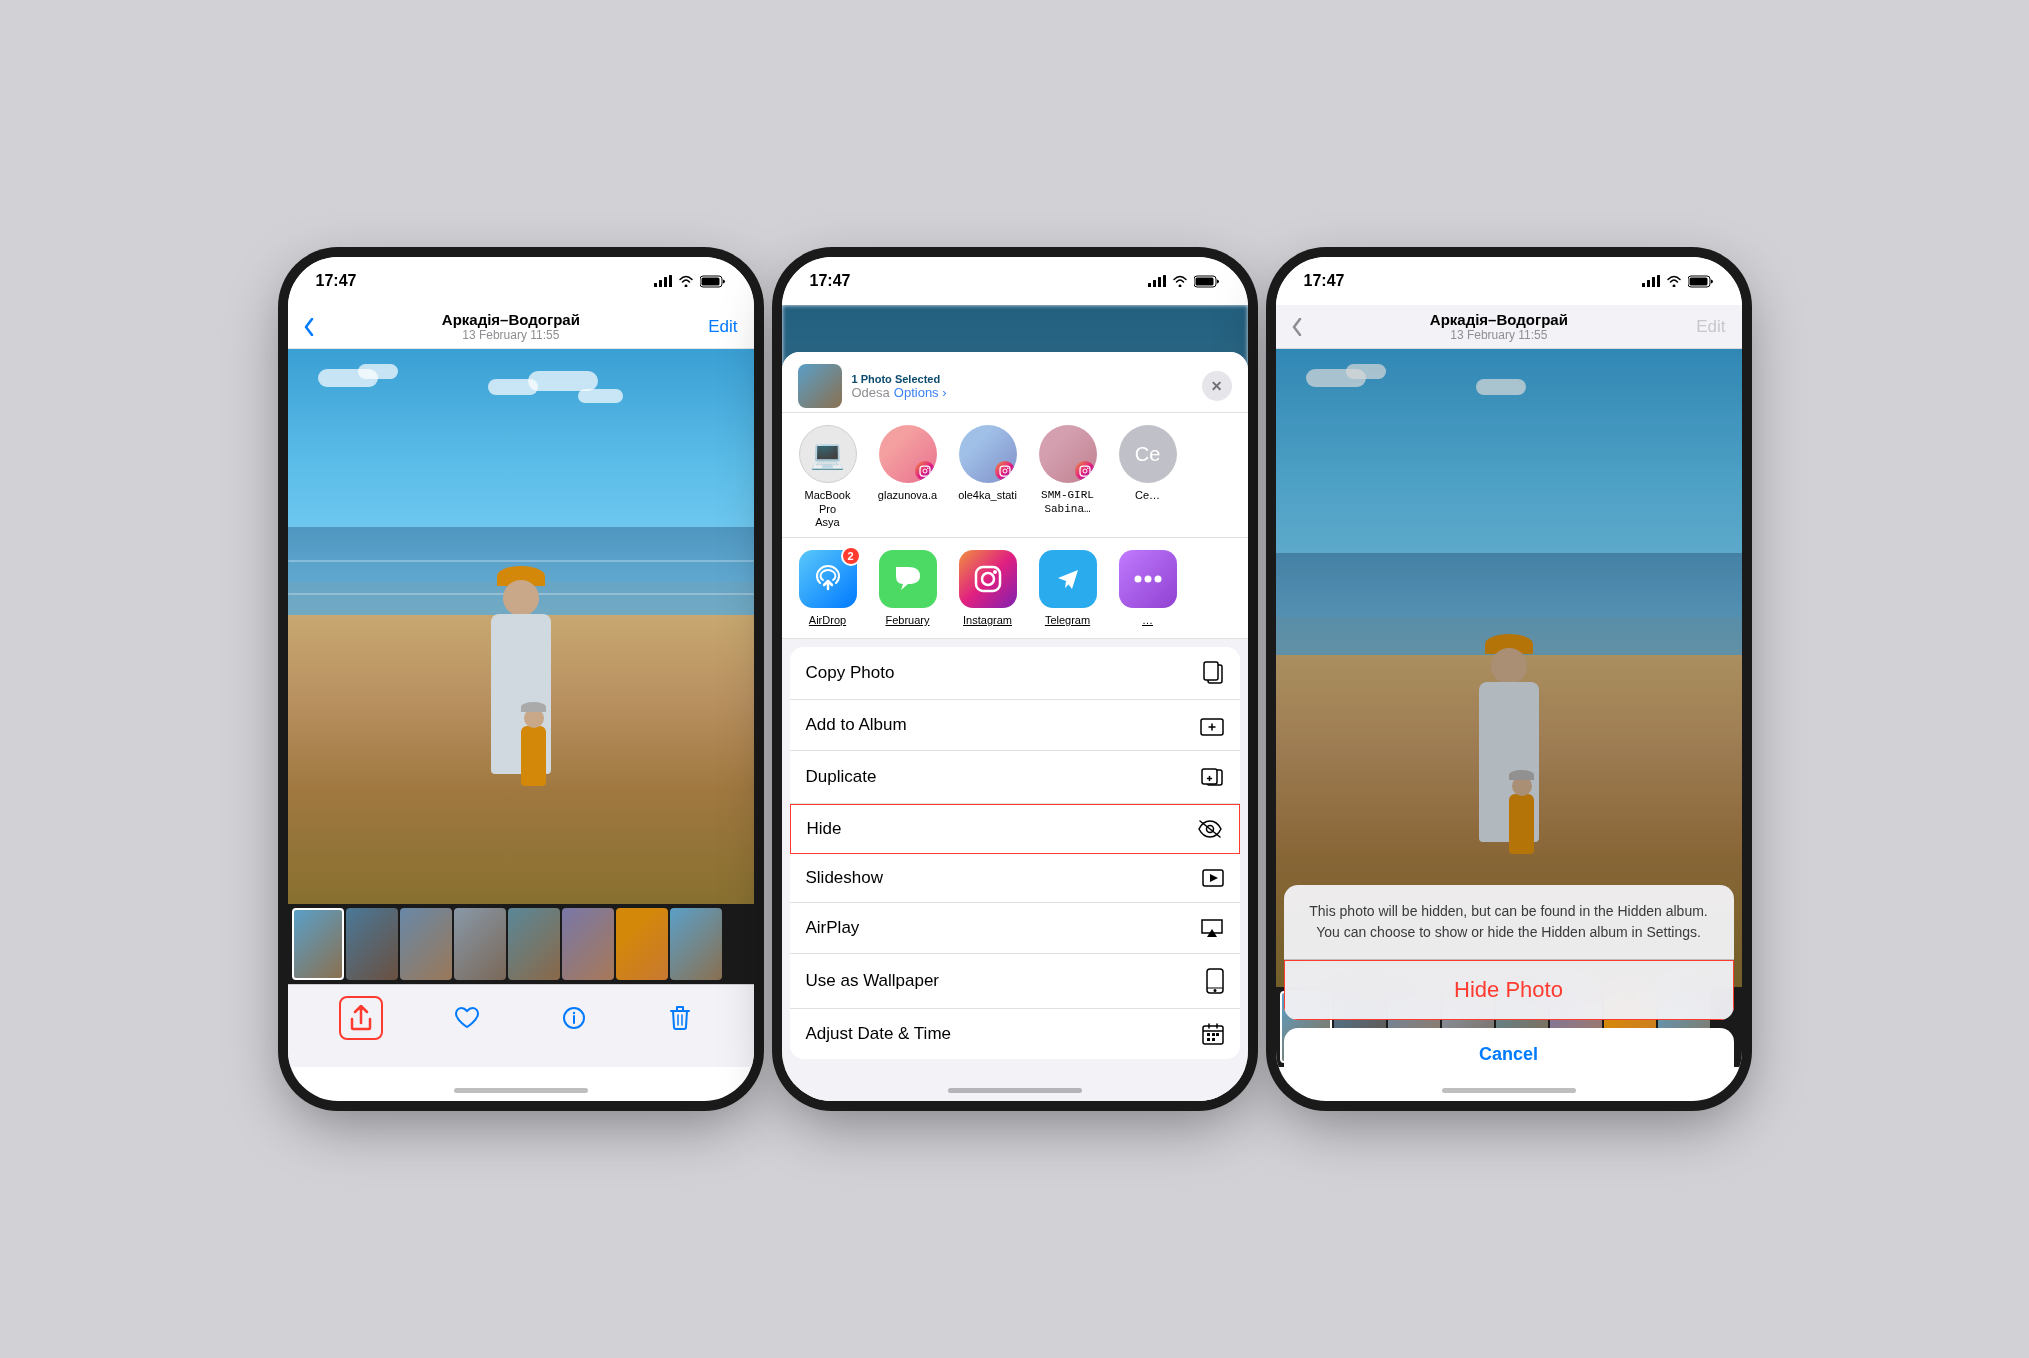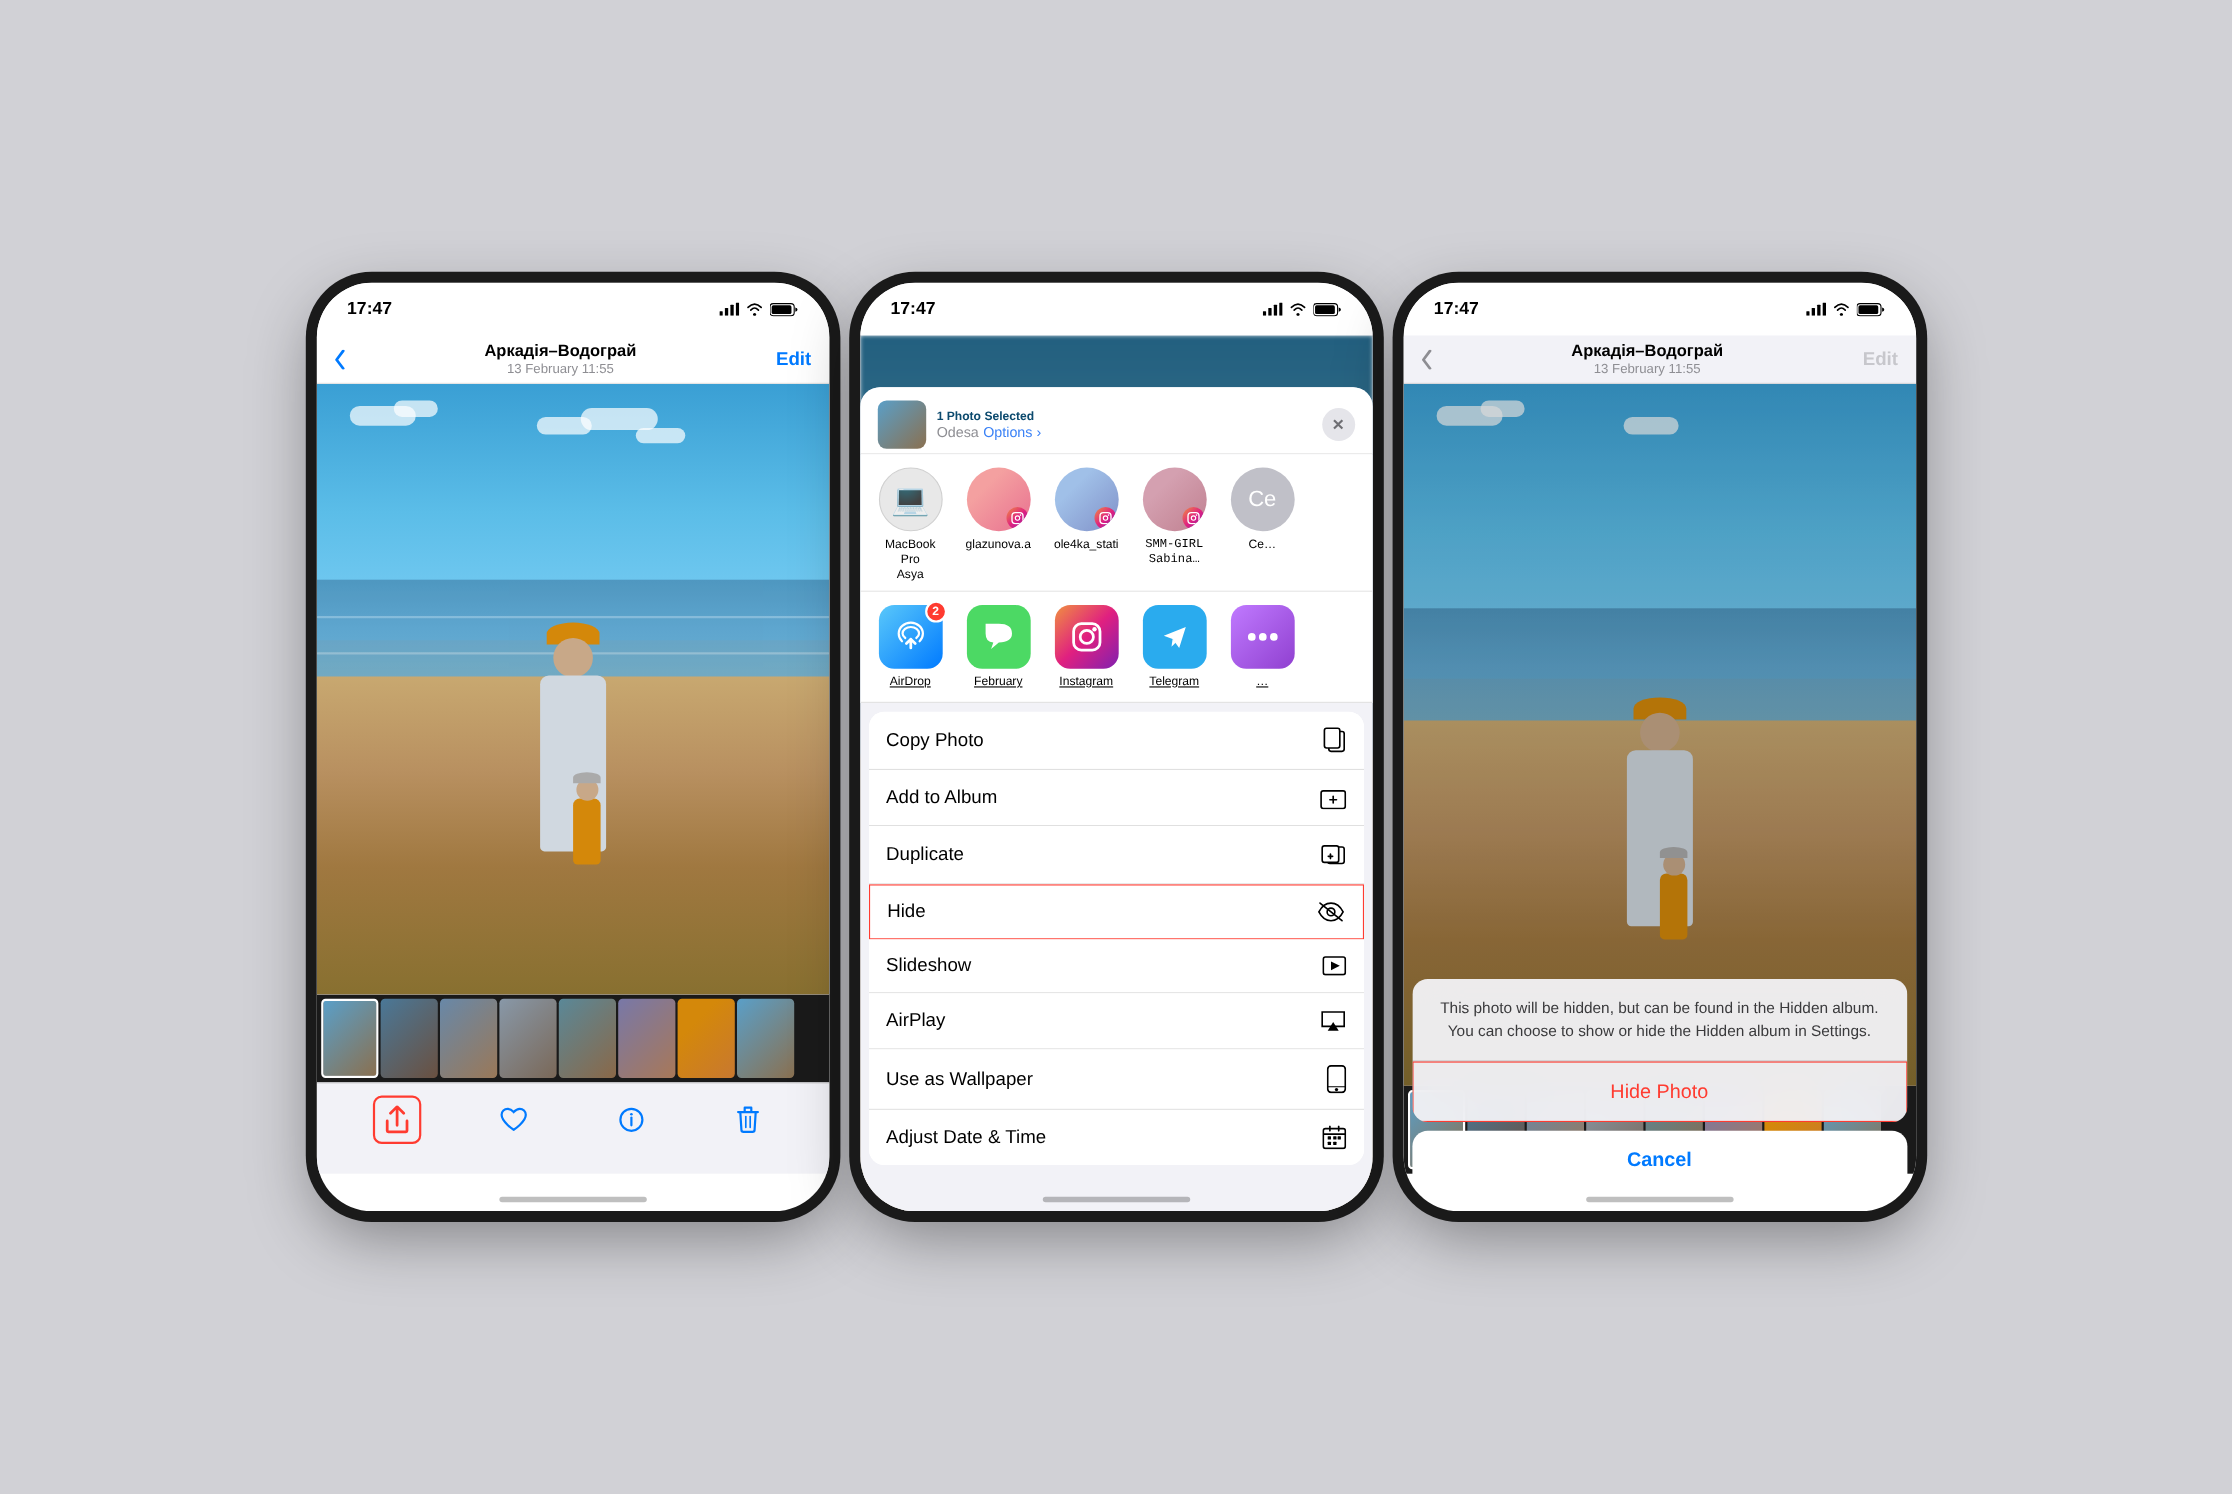--- a/index.html
+++ b/index.html
@@ -75,21 +75,21 @@
       font-weight: 600;
       color: #000;
     }
     .nav-subtitle {
       font-size: 12px;
       color: #8e8e93;
     }
     .nav-action {
       color: #007aff;
       font-size: 17px;
-      font-weight: 700;
+      font-weight: 400;
     }
     .nav-action.disabled {
       color: #c7c7cc;
     }
 
     
     .photo-area {
       flex: 1;
       background: #e8e8e8;
       position: relative;
@@ -428,21 +428,21 @@
       padding: 16px 20px;
       font-size: 14px;
       color: #3a3a3c;
       text-align: center;
       line-height: 1.5;
       border-bottom: 0.5px solid rgba(0,0,0,0.2);
     }
     .alert-btn {
       padding: 16px;
       text-align: center;
-      font-size: 18px;
+      font-size: 22px;
       cursor: pointer;
       border-bottom: 0.5px solid rgba(0,0,0,0.15);
     }
     .alert-btn:last-child { border-bottom: none; }
     .alert-btn.destructive { color: #ff3b30; font-weight: 500; }
     .alert-btn.destructive.bordered {
       border: 1.5px solid #ff3b30;
       border-radius: 0;
     }
     .alert-cancel {

